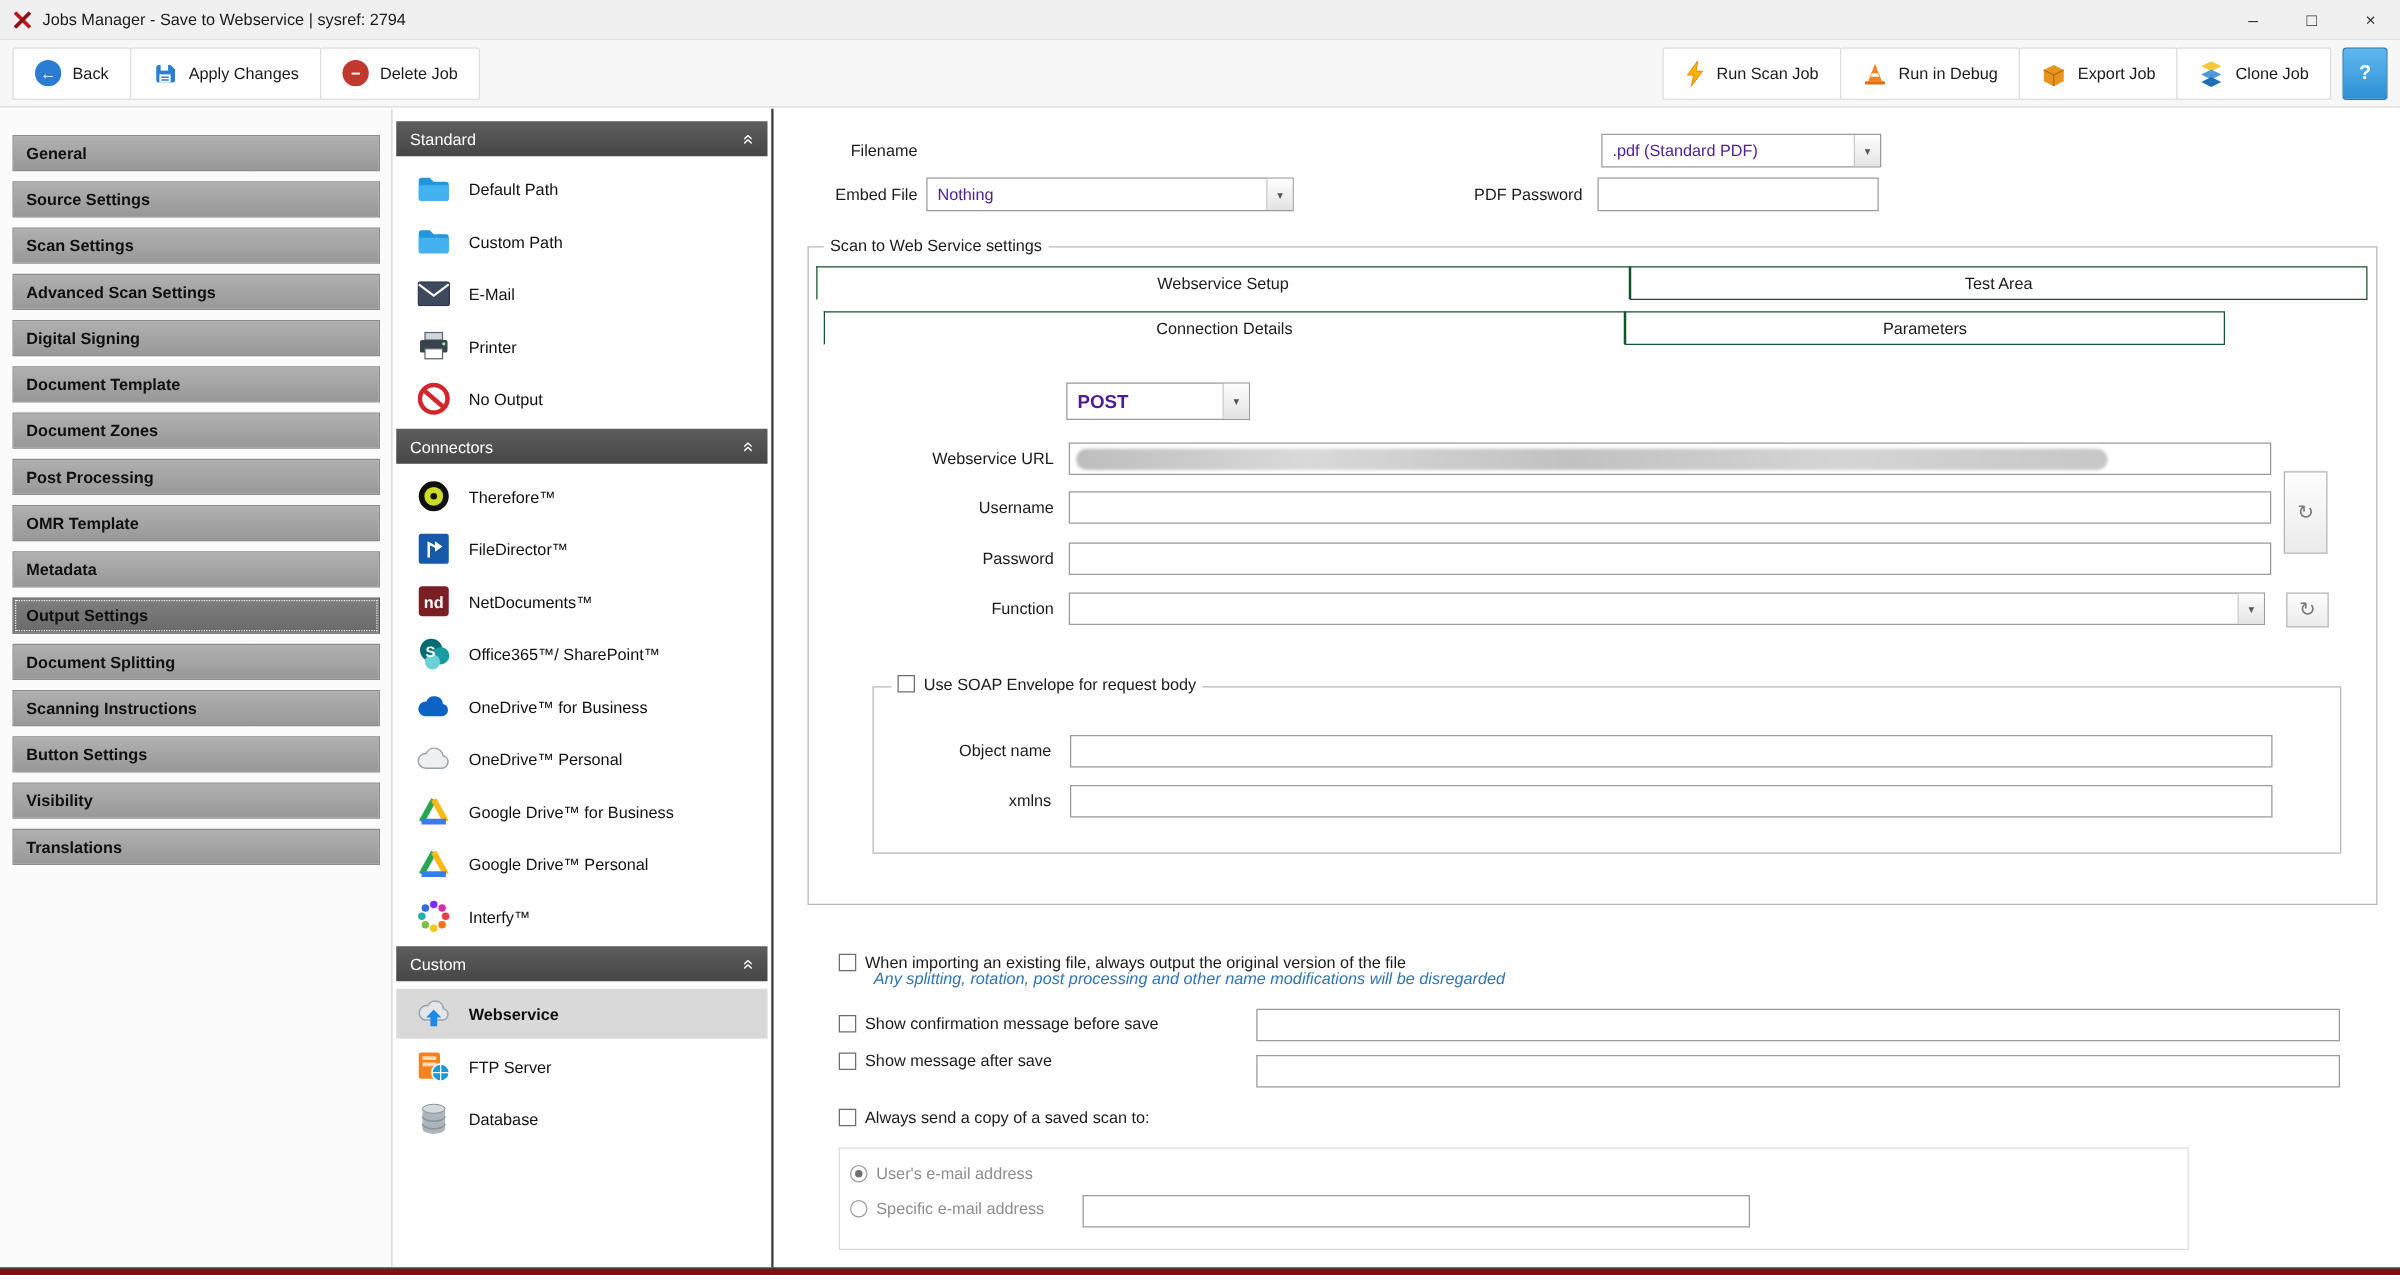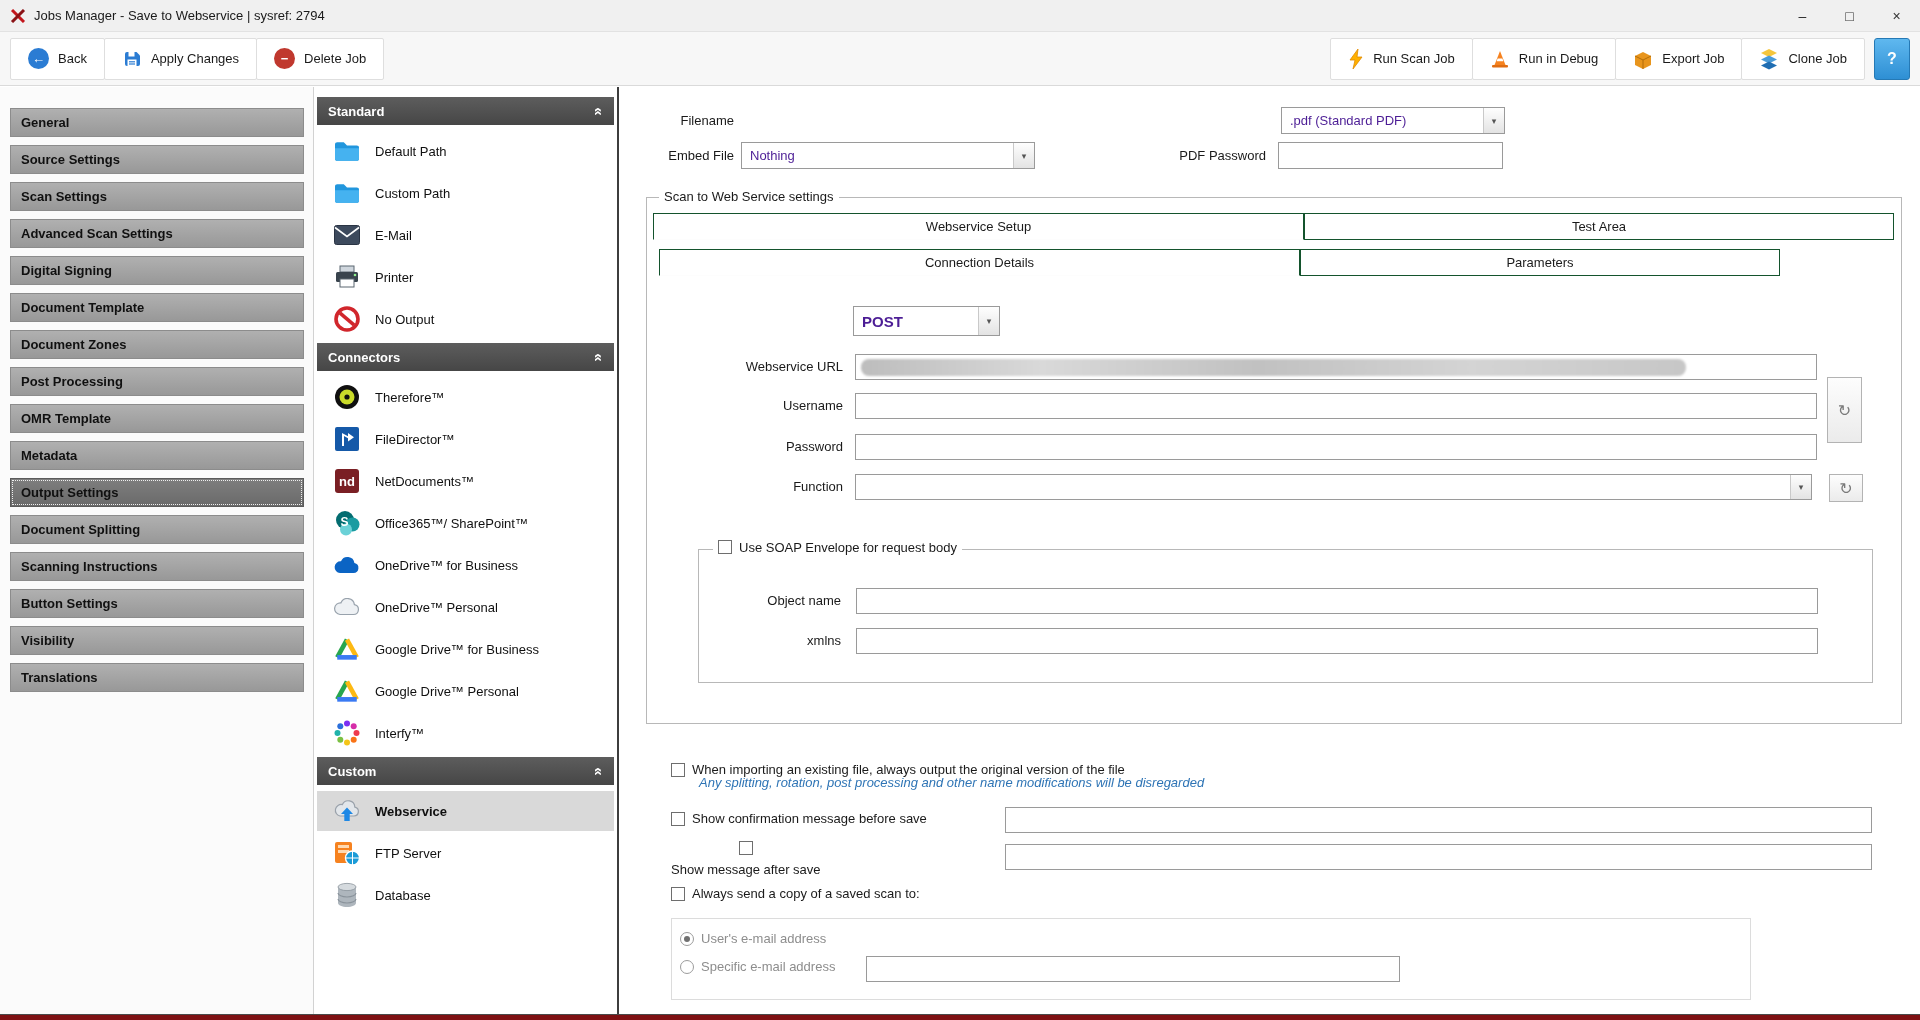--- a/index.html
+++ b/index.html
@@ -38,21 +38,21 @@
 
   .nav-panel { width:313px; padding:21px 9px 0 10px; background:#fbfbfb; flex:none; }
   .nav-item { height:29px; margin-bottom:8px; background:linear-gradient(#b0b0b0,#989898);
               border:1px solid #8c8c8c; display:flex; align-items:center; padding:0 10px;
               font-weight:bold; color:#101010; }
   .nav-item.selected { background:linear-gradient(#7e7e7e,#6a6a6a); border-color:#5b5b5b;
                        outline:1px dotted #efefef; outline-offset:-3px; }
 
   .out-panel { width:306px; flex:none; background:#fff; border-left:1px solid #d2d2d2;
                border-right:2px solid #3d3d3d; padding:6px 2px 0 2px; overflow:hidden; }
-  .out-hdr { height:28px; background:linear-gradient(#5d5d5d,#464646); color:#fff; font-weight:bold;
+  .out-hdr { height:28px; background:linear-gradient(#5d5d5d,#464646); color:#fff; font-weight:normal;
              display:flex; align-items:center; padding:0 11px; margin:4px 1px 6px 1px; }
   .collapse { margin-left:auto; transform:rotate(90deg); font-size:15px; color:#fff; }
   .out-item { height:40px; margin:2px 1px; display:flex; align-items:center; gap:12px;
               padding-left:14px; color:#101010; }
   .out-item.selected { background:#d9d9d9; font-weight:bold; }
   .oicn { width:32px; display:flex; align-items:center; justify-content:center; flex:none; }
 
   .main { flex:1; position:relative; background:#fff; }
 
   
@@ -477,21 +477,21 @@
         <span>When importing an existing file, always output the original version of the file</span>
       </div>
       <div class="abs note" style="left:80px;top:688px;">Any splitting, rotation, post processing and other name modifications will be disregarded</div>
 
       <div class="chkrow" style="left:52px;top:724px;">
         <span class="chk"></span>
         <span>Show confirmation message before save</span>
       </div>
       <input class="abs tin" style="left: 386px; top: 720px; width: 867px; height: 26px;">
 
-      <div class="chkrow" style="left:52px;top:754px;flex-direction:column;">
+      <div class="chkrow" style="left:52px;top:754px;">
         <span class="chk"></span>
         <span>Show message after save</span>
       </div>
       <input class="abs tin" style="left: 386px; top: 757px; width: 867px; height: 26px;">
 
       <div class="chkrow" style="left:52px;top:799px;">
         <span class="chk"></span>
         <span>Always send a copy of a saved scan to:</span>
       </div>
 

